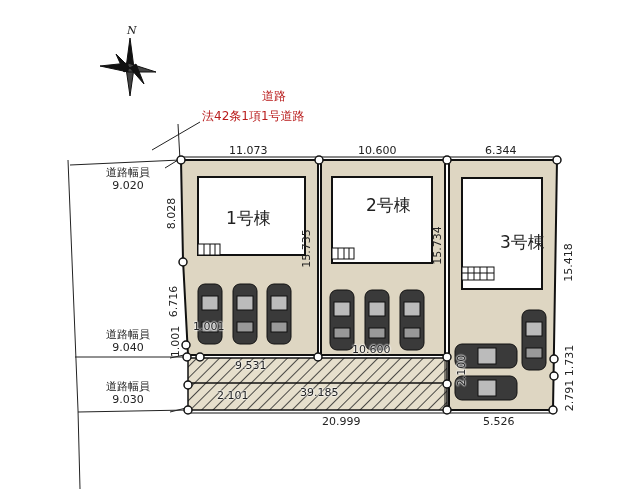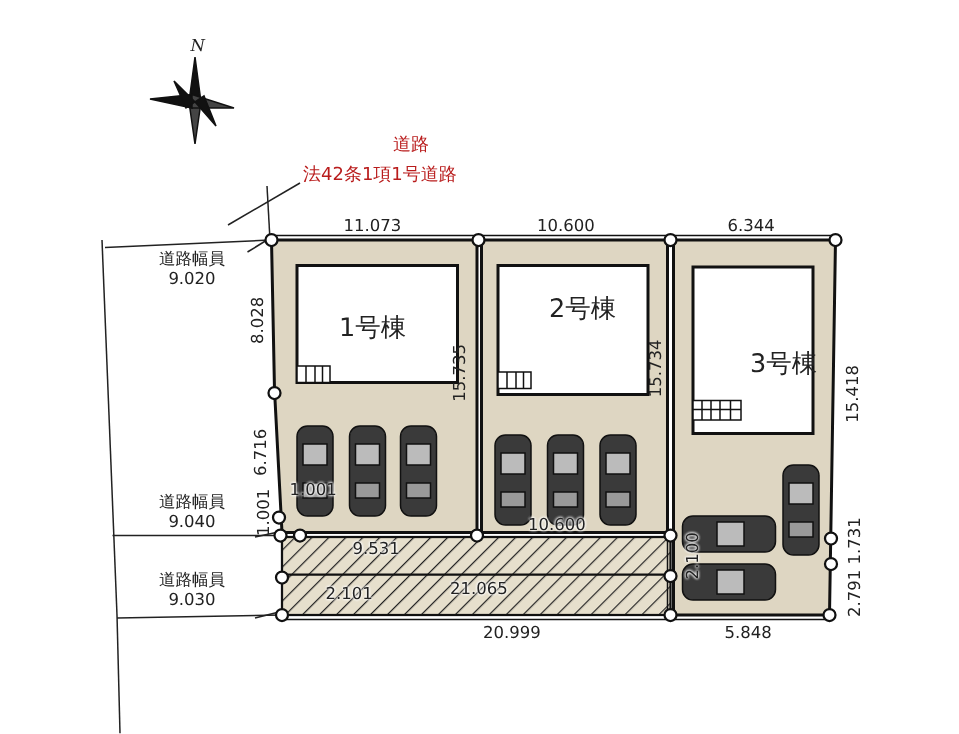--- a/index.html
+++ b/index.html
@@ -176,23 +176,23 @@
 <div class="bldg-lbl" style="left:366px;top:194px;">2号棟</div>
 <div class="bldg-lbl" style="left:500px;top:219px;margin-top:12px;">3号棟</div>
 
 <div class="lbl" style="left:229px;top:145px;">11.073</div>
 <div class="lbl" style="left:358px;top:145px;">10.600</div>
 <div class="lbl" style="left:485px;top:145px;">6.344</div>
 <div class="lbl halo" style="left:193px;top:321px;">1.001</div>
 <div class="lbl halo" style="left:235px;top:340px;margin-top:20px;">9.531</div>
 <div class="lbl halo" style="left:352px;top:344px;">10.600</div>
 <div class="lbl halo" style="left:217px;top:390px;">2.101</div>
-<div class="lbl halo" style="left:300px;top:387px;">21.065</div>
+<div class="lbl halo" style="left:300px;top:387px;">39.185</div>
 <div class="lbl" style="left:297px;top:416px;margin-left:25px;">20.999</div>
-<div class="lbl" style="left:483px;top:416px;">5.848</div>
+<div class="lbl" style="left:483px;top:416px;">5.526</div>
 
 <div class="lbl v" style="left:156px;top:208px;">8.028</div>
 <div class="lbl v" style="left:158px;top:296px;">6.716</div>
 <div class="lbl v" style="left:160px;top:336px;">1.001</div>
 <div class="lbl v" style="left:287px;top:243px;">15.735</div>
 <div class="lbl v" style="left:418px;top:240px;">15.734</div>
 <div class="lbl v" style="left:549px;top:257px;">15.418</div>
 <div class="lbl v halo" style="left:446px;top:365px;">2.100</div>
 <div class="lbl v" style="left:554px;top:390px;">2.791</div>
 <div class="lbl v" style="left:554px;top:355px;">1.731</div>

